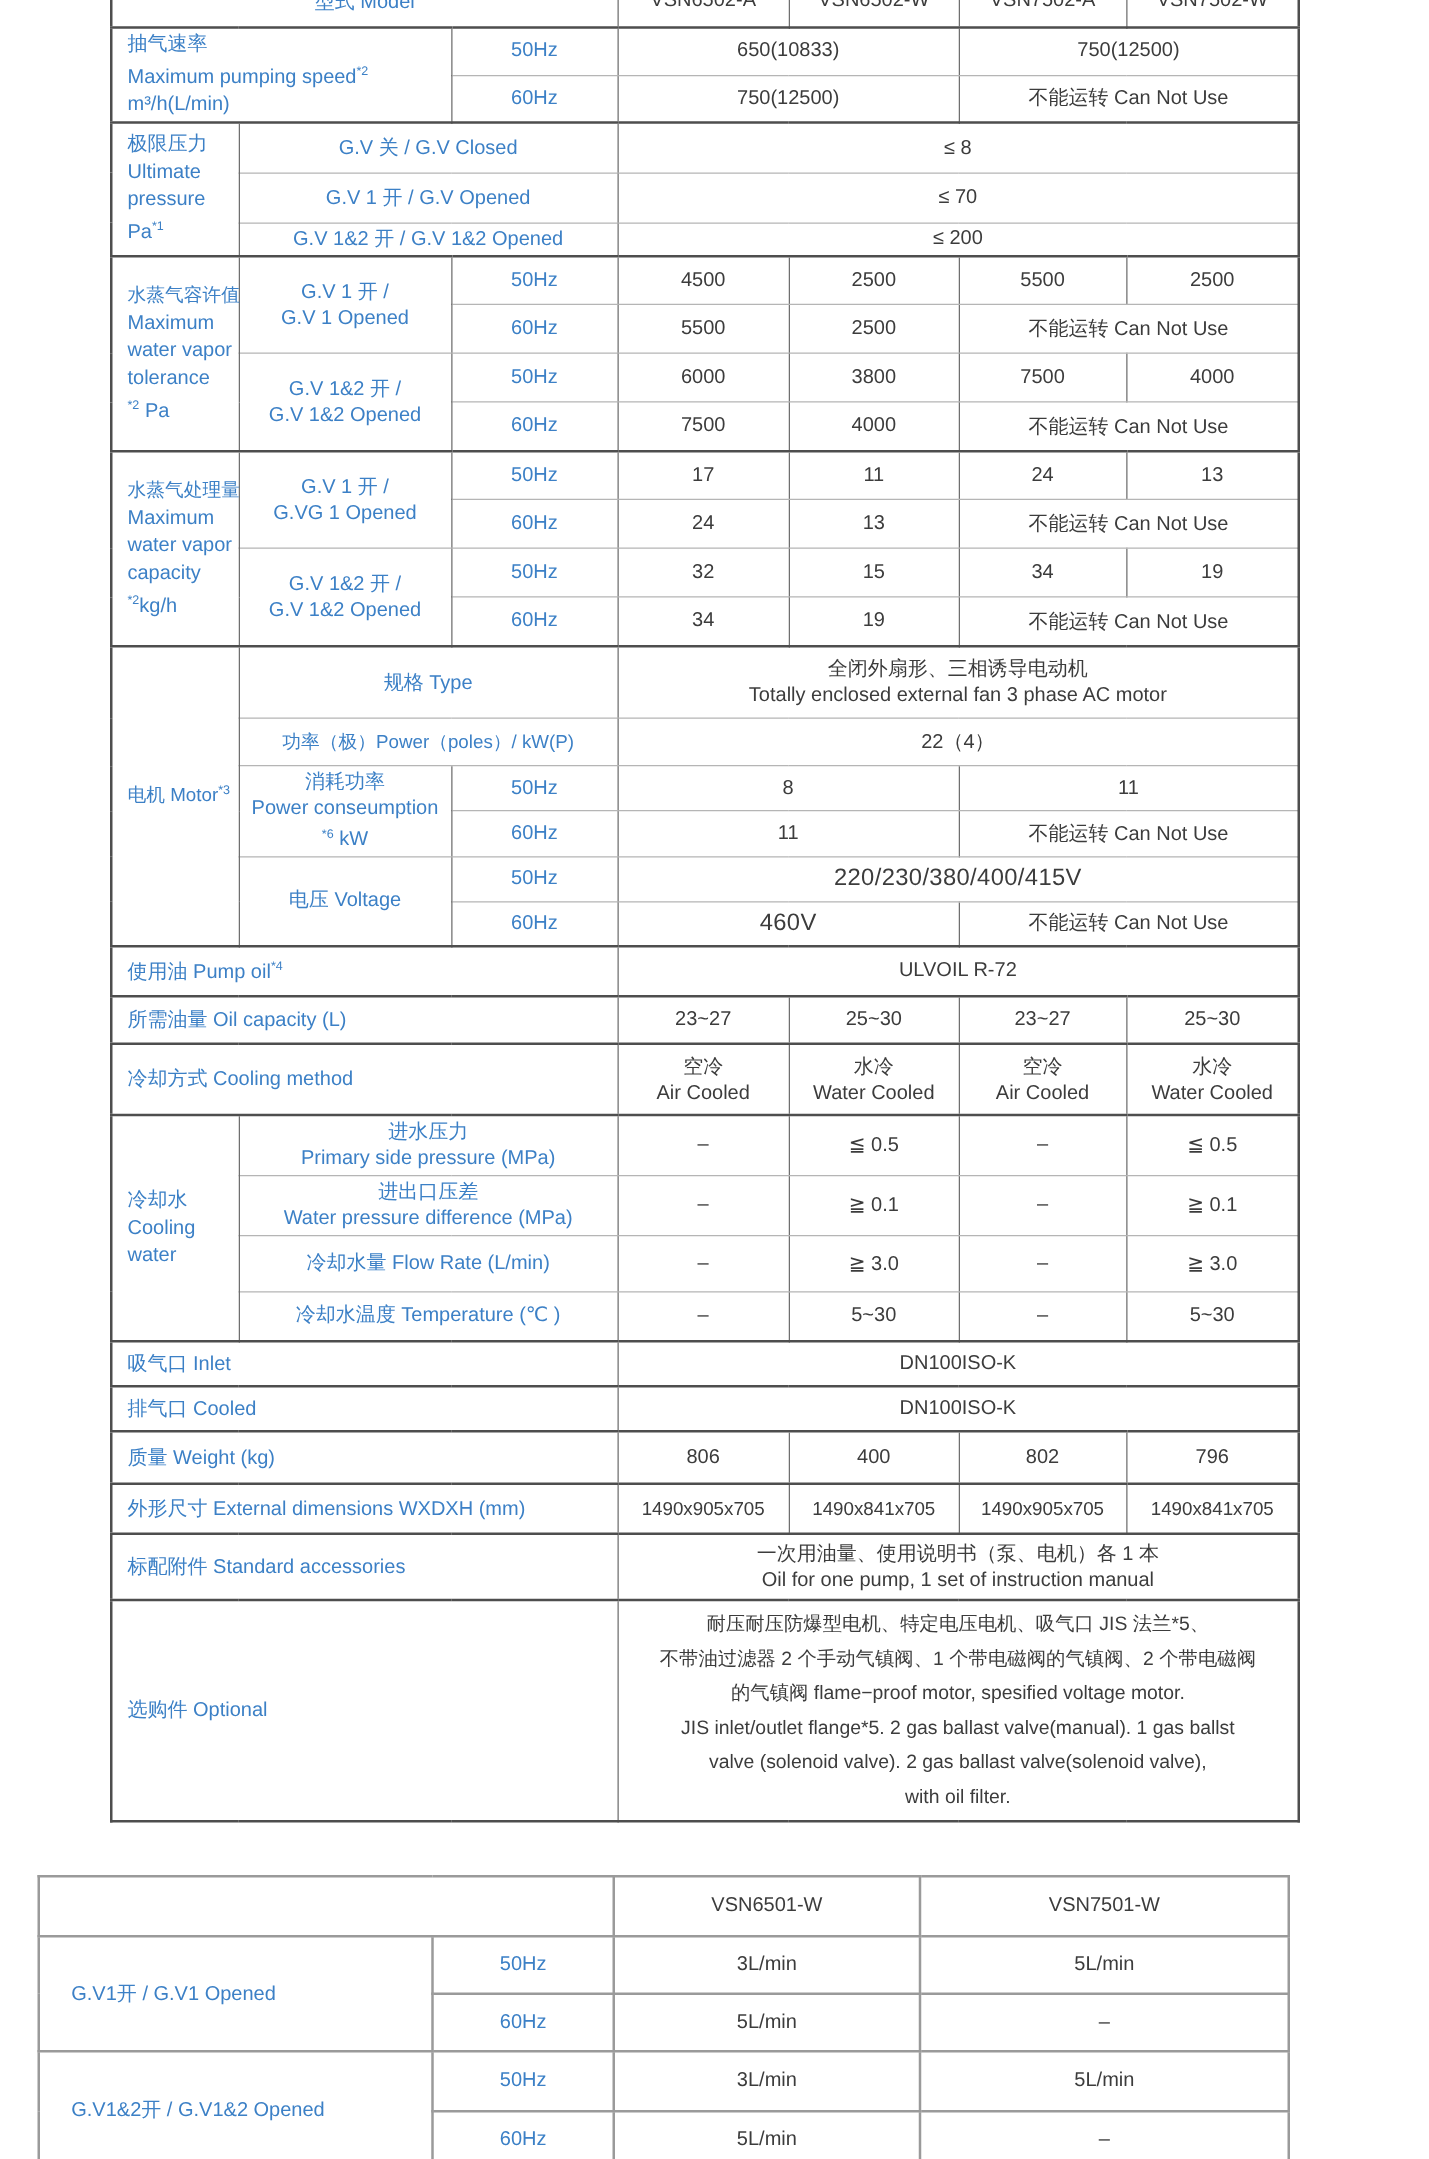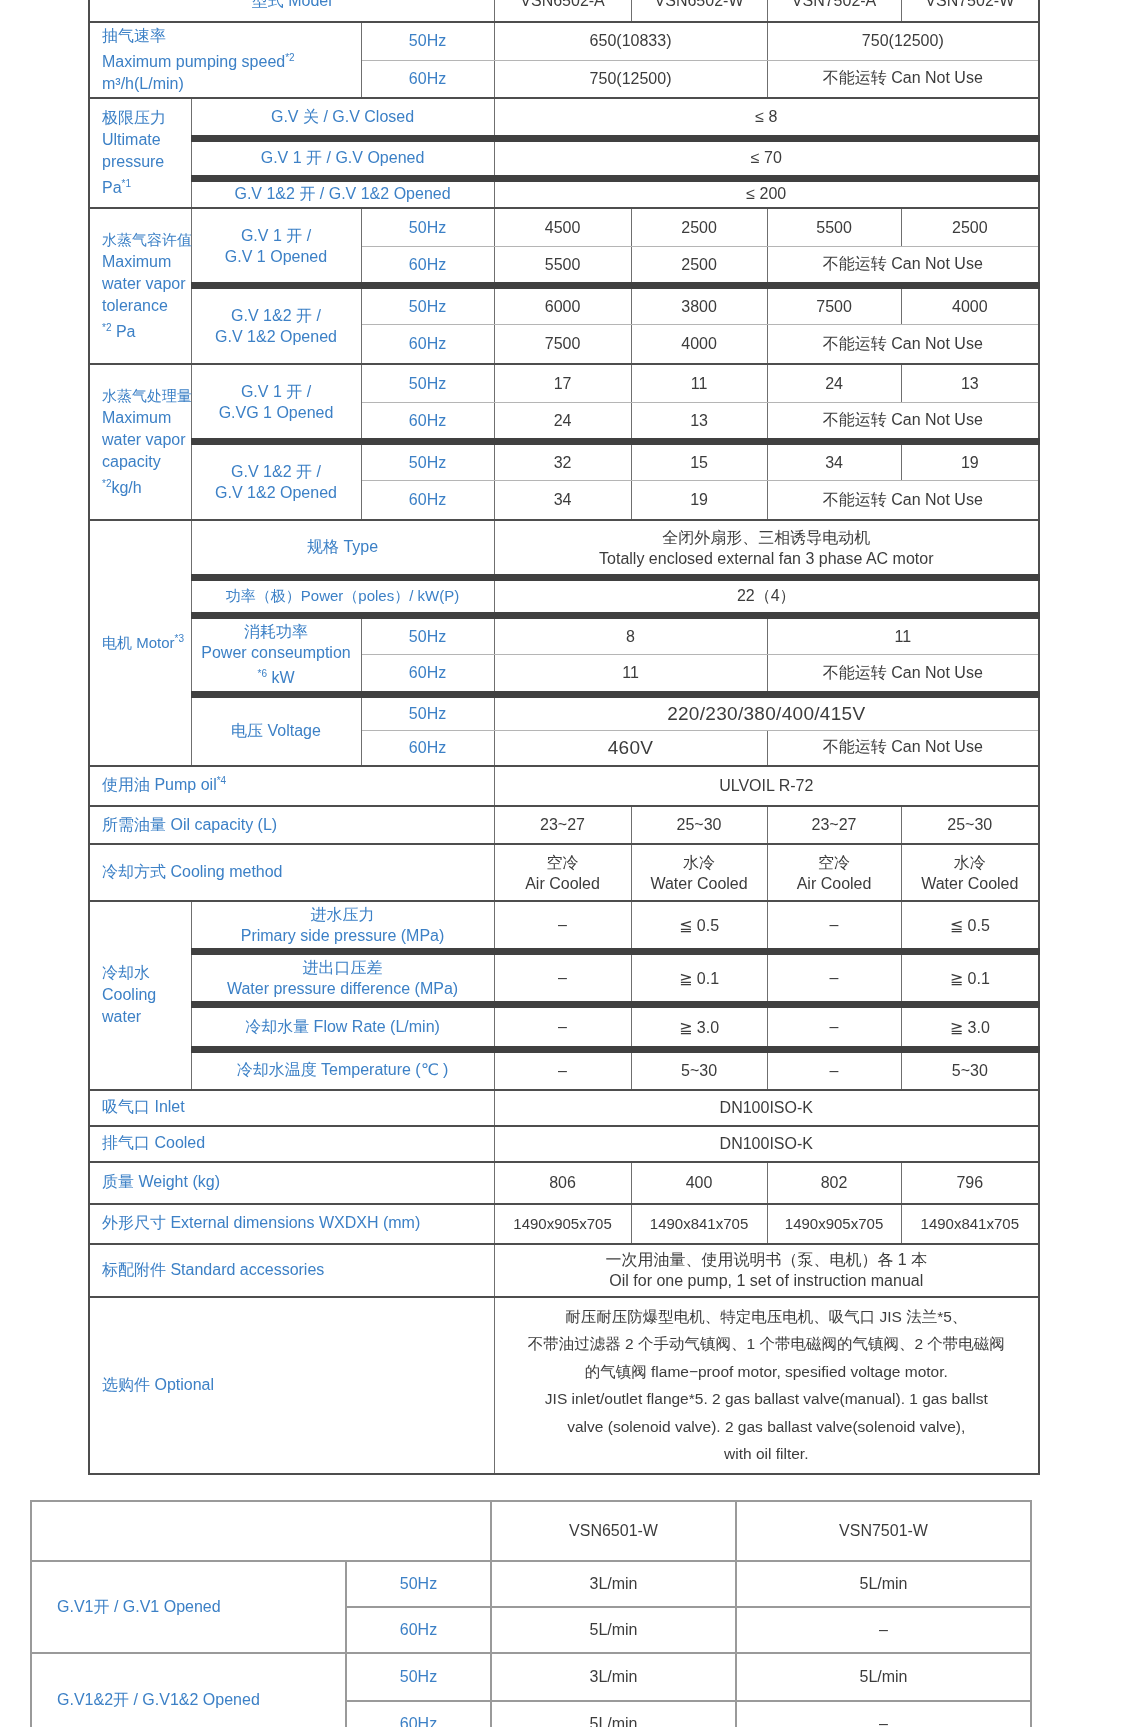--- a/index.html
+++ b/index.html
@@ -7,21 +7,21 @@
               font-family:"Liberation Sans","DejaVu Sans",sans-serif; }
   table { border-collapse:collapse; table-layout:fixed; position:absolute; background:#fff; }
   td { text-align:center; vertical-align:middle; font-size:16px; color:#3c3c3c; }
   sup { font-size:10px; vertical-align:super; }
 
   
   .main { left:88px; top:-21px; width:950px; border:2px solid #4e4e4e; }
   .main td { border-left:1px solid #6f6f6f; border-right:1px solid #6f6f6f;
              border-top:1px solid #b5b5b5; border-bottom:1px solid #b5b5b5; padding:2px; }
   .main tr.sect > td { border-top:2px solid #4e4e4e; }
-  .main tr.mid  > td { border-top:7px solid #404040; }
+  .main tr.mid  > td { border-top:1px solid #404040; }
 
   .lb { color:var(--blue,#3c80c6); }
   .v  { color:var(--vdark,#3c3c3c); }
   .left { text-align:left; padding-left:12px !important; }
   .lh { line-height:22px; }
   .nw { white-space:nowrap; }
   .z15 { font-size:15px; }
   .bigv { font-size:19px; letter-spacing:0.3px; }
   .twol { line-height:21px; }
   .optlines div { line-height:27.5px; font-size:15.5px; }
@@ -332,21 +332,21 @@
   </table>
 
 <table class="bot">
   <colgroup>
     <col style="width:315px">
       <col style="width:145px">
       <col style="width:245px">
       <col style="width:295px">
   </colgroup>
   <tbody>
-      <tr style="height:60px">
+      <tr style="height:48px">
     <td colspan="2"></td>
     <td class="v">VSN6501-W</td>
     <td class="v">VSN7501-W</td>
   </tr>
   <tr style="height:46px">
     <td rowspan="2" class="lb left">G.V1开 / G.V1 Opened</td>
     <td class="lb">50Hz</td>
     <td class="v">3L/min</td>
     <td class="v">5L/min</td>
   </tr>

